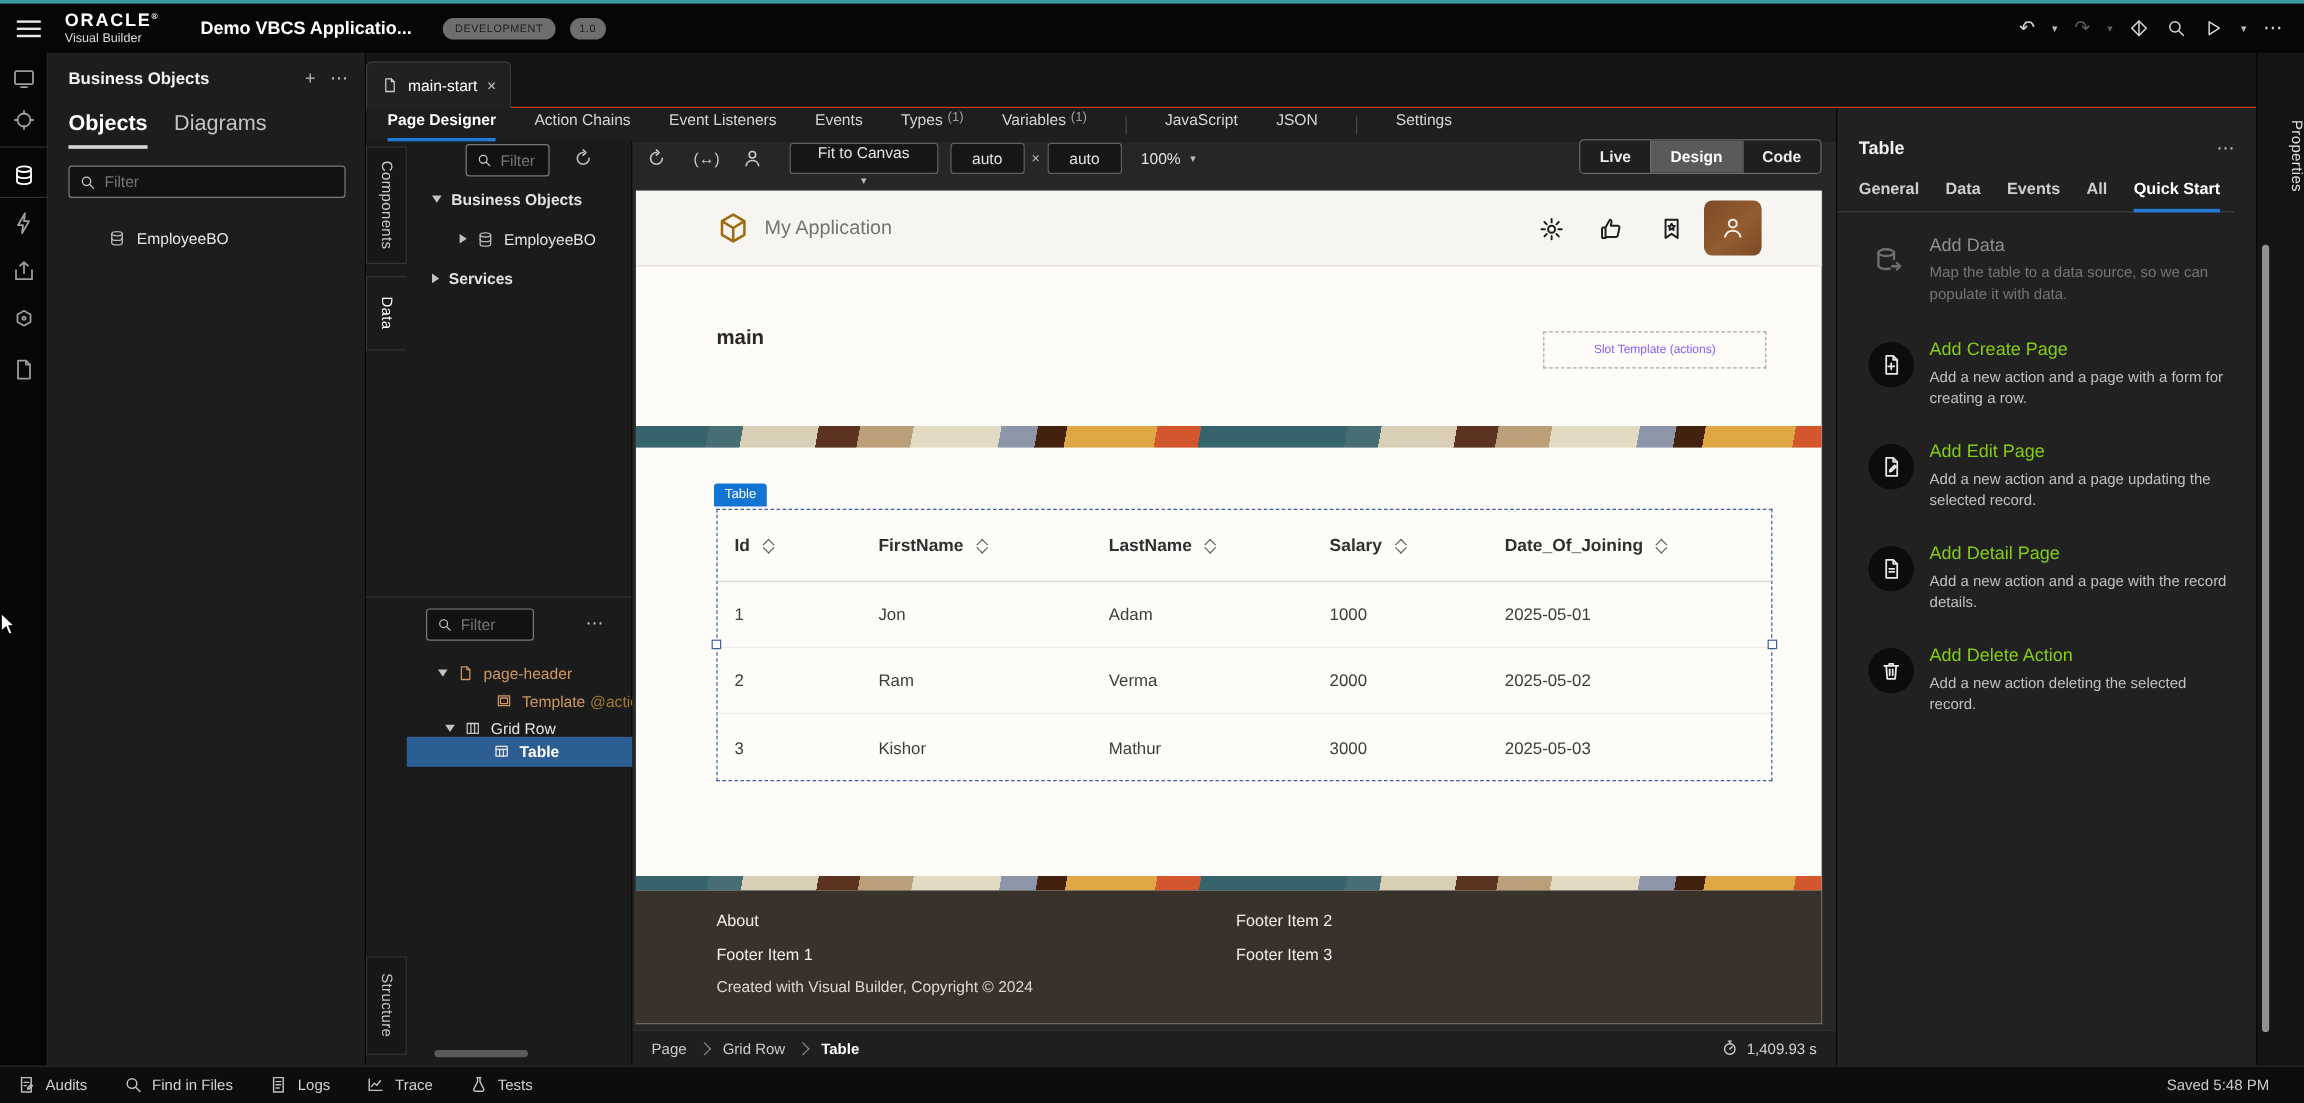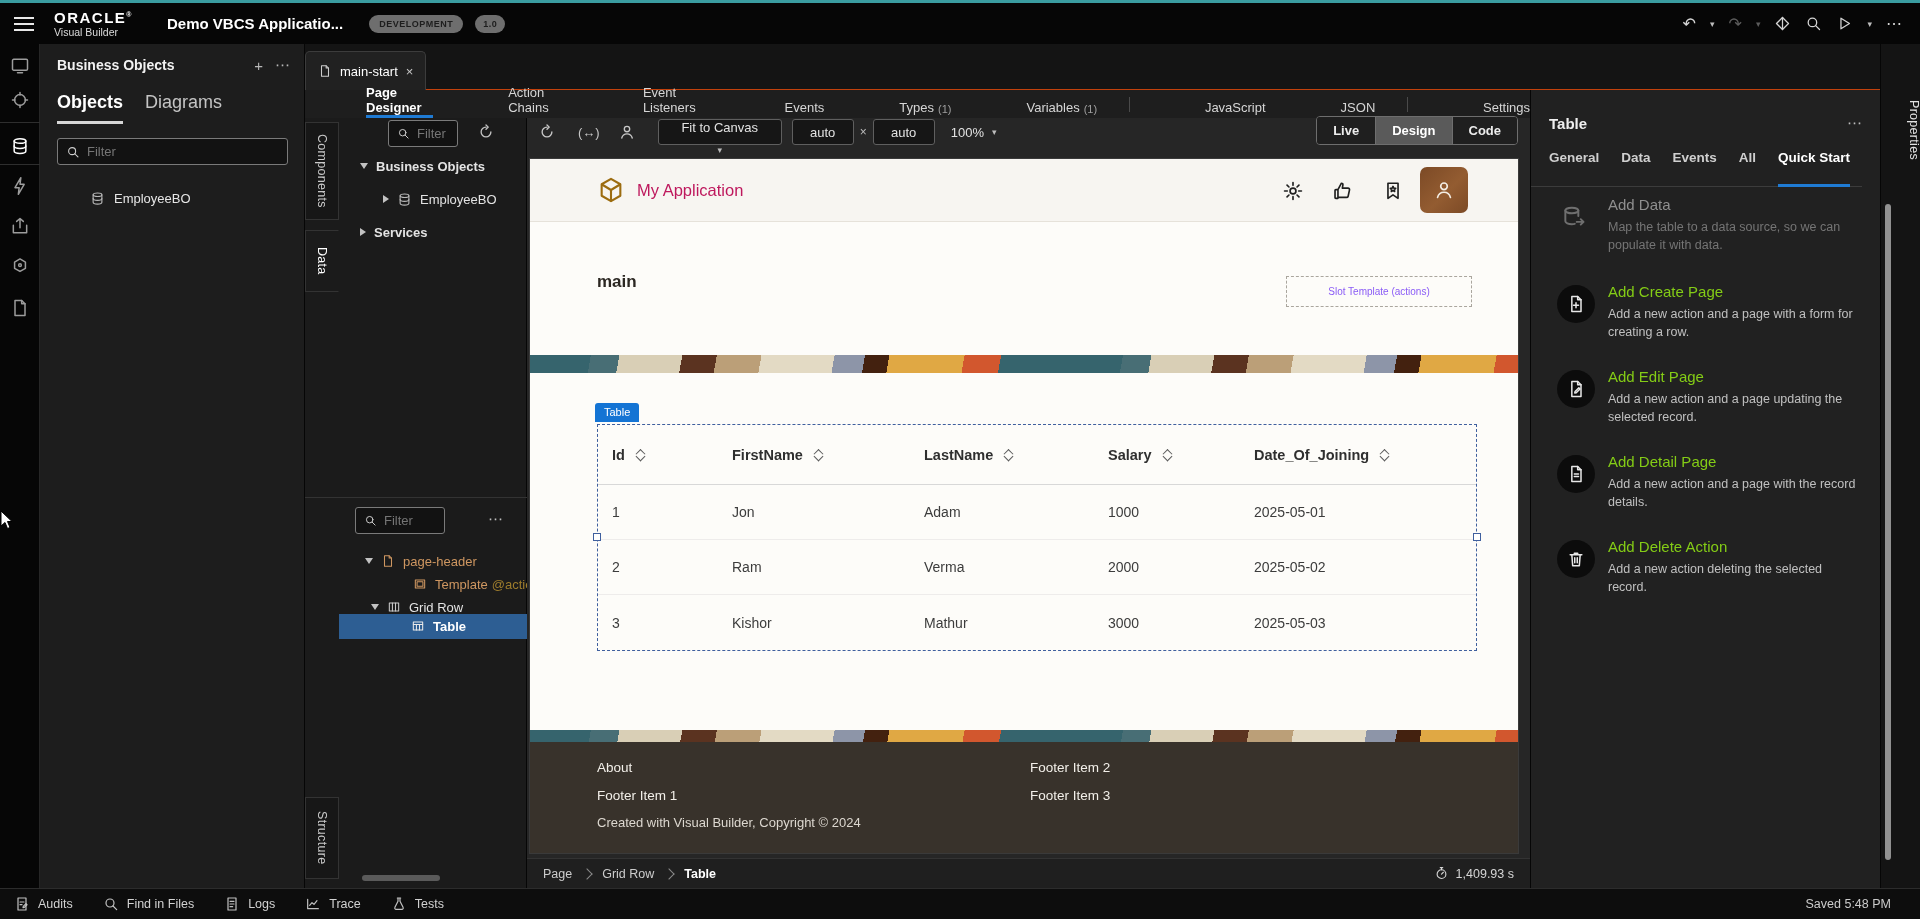--- a/index.html
+++ b/index.html
@@ -9,21 +9,21 @@
 
   
   .topbar { position:absolute; left:0; top:0; width:1920px; height:44px; background:#060606; border-top:3px solid #3a9ca0; display:flex; align-items:center; }
   .hamburger { width:20px; height:14px; margin-left:14px; display:flex; flex-direction:column; justify-content:space-between; cursor:pointer; }
   .hamburger i { display:block; height:2px; background:#e8e8e8; }
   .brand { margin-left:20px; line-height:1; }
   .brand .b1 { font-size:15px; font-weight:bold; letter-spacing:1.5px; color:#fff; }
   .brand .b1 sup { font-size:7px; }
   .brand .b2 { font-size:10.5px; color:#dcdcdc; margin-top:2px; }
   .app-title { margin-left:34px; font-size:15px; font-weight:bold; color:#fff; }
-  .pill { margin-left:26px; background:#6e6e6e; color:#1d1d1d; font-size:9px; font-weight:bold; letter-spacing:.5px; padding:4px 10px; border-radius:9px; }
+  .pill { margin-left:26px; background:#6e6e6e; color:#1d1d1d; font-size:9px; font-weight:normal; letter-spacing:.5px; padding:4px 10px; border-radius:9px; }
   .pill.ver { margin-left:12px; padding:4px 8px; }
   .topbar-actions { margin-left:auto; display:flex; align-items:center; gap:14px; padding-right:18px; color:#d5d5d5; }
   .tb-ic { font-size:16px; line-height:1; cursor:pointer; }
   .tb-caret { font-size:9px; color:#bdbdbd; cursor:pointer; }
   .disabled { color:#5c5c5c !important; }
 
   
   .left-rail { position:absolute; left:0; top:44px; width:40px; height:844px; background:#060606; border-right:1px solid #262626; }
   .rail-ic { position:absolute; left:10px; width:20px; height:20px; color:#9c9c9c; cursor:pointer; }
   .rail-ic.active { color:#fff; }
@@ -47,21 +47,21 @@
 
   
   .tabstrip { position:absolute; left:305px; top:44px; width:1575px; height:46px; background:#141414; border-bottom:1px solid #c2410c; }
   .doc-tab { position:absolute; left:0px; top:7px; height:39px; min-width:106px; background:#212121; border:1px solid #3c3c3c; border-bottom:none; border-radius:5px 5px 0 0; display:flex; align-items:center; gap:8px; padding:0 12px; cursor:pointer; }
   .doc-tab .lbl { font-size:13px; color:#fff; }
   .doc-tab .cls { color:#c9c9c9; font-size:13px; cursor:pointer; }
   .doc-tab svg { color:#cdcdcd; }
 
   
   .subtabs { position:absolute; left:305px; top:90px; width:1225px; height:28px; background:#1e1e1e; display:flex; align-items:center; gap:32px; padding-left:18px; font-size:13px; }
-  .stab { color:#d6d6d6; cursor:pointer; height:28px; display:flex; align-items:flex-end; gap:4px; border-bottom:3px solid transparent; padding-top:2px;margin-left:43px; }
+  .stab { color:#d6d6d6; cursor:pointer; height:28px; display:flex; align-items:flex-start; gap:4px; border-bottom:3px solid transparent; padding-top:2px; }
   .stab.active { color:#fff; font-weight:bold; border-bottom-color:#1f7bd4; }
   .stab .cnt { color:#9f9f9f; font-size:11px; }
   .st-div { width:1px; height:15px; background:#4a4a4a; }
 
   
   .left-panel { position:absolute; left:305px; top:118px; width:222px; height:770px; background:#1b1b1b; border-right:1px solid #060606; }
   .vtab { position:absolute; left:0; width:34px; border:1px solid #333; display:flex; align-items:center; justify-content:center; writing-mode:vertical-rl; font-size:12.5px; color:#c9c9c9; background:#171717; cursor:pointer; letter-spacing:.3px; }
   .vtab.active { background:#1b1b1b; color:#fff; border-right-color:#1b1b1b; }
   .dp-filter { position:absolute; left:83px; top:2px; width:70px; }
   .dp-refresh { position:absolute; left:172px; top:5px; width:18px; height:18px; color:#c2c2c2; cursor:pointer; }
@@ -88,21 +88,21 @@
   .zoom-lbl { font-size:13px; color:#e2e2e2; cursor:pointer; display:flex; gap:8px; align-items:center; }
   .mode-switch { position:absolute; right:12px; top:-2px; display:flex; border:1px solid #6e6e6e; border-radius:4px; overflow:hidden; height:29px; }
   .mode-btn { padding:0 16px; display:flex; align-items:center; font-size:13px; color:#ececec; font-weight:bold; background:#1f1f1f; border-left:1px solid #6e6e6e; cursor:pointer; }
   .mode-btn:first-child { border-left:none; }
   .mode-btn.active { background:#5a5a5a; color:#fff; }
 
   
   .design-canvas { position:absolute; left:3px; top:41px; width:988px; height:694px; background:#fdfcf9; box-shadow:0 0 0 1px #3a3a3a; }
   .pg-header { position:absolute; left:0; top:0; width:988px; height:63px; background:#f7f5f1; border-bottom:1px solid #e6e2da; }
   .pg-logo { position:absolute; left:67px; top:17px; width:28px; height:28px; color:#9c6c10; }
-  .pg-title { position:absolute; left:107px; top:22px; font-size:16.5px; color:#be185d; }
+  .pg-title { position:absolute; left:107px; top:22px; font-size:16.5px; color:#737373; }
   .hd-ic { position:absolute; top:21px; width:22px; height:22px; color:#1f1f1f; cursor:pointer; }
   .avatar { position:absolute; left:890px; top:8px; width:48px; height:46px; border-radius:7px; background:linear-gradient(135deg,#7c4a26,#935c31 55%,#7c4a26); display:flex; align-items:center; justify-content:center; color:#f4ede4; cursor:pointer; }
   .pg-main-title { position:absolute; left:67px; top:113px; font-size:17px; font-weight:bold; color:#2b2722; }
   .slot-box { position:absolute; left:756px; top:117px; width:186px; height:31px; border:1px dashed #aaa69e; display:flex; align-items:center; justify-content:center; font-size:10px; color:#8b5cf6; }
   .stripe { position:absolute; left:0; width:988px; background:repeating-linear-gradient(100deg,#36646d 0 60px,#486e75 60px 88px,#d9cfb6 88px 150px,#5b3320 150px 184px,#bb9f78 184px 228px,#e3dac4 228px 300px,#8d95a8 300px 330px,#43210f 330px 354px,#e0a844 354px 428px,#d2572e 428px 464px,#36646d 464px 524px); }
   .stripe1 { top:196px; height:18px; }
   .stripe2 { top:571px; height:12px; }
   .table-badge { position:absolute; left:65px; top:244px; background:#1474d4; color:#fff; font-size:11px; padding:3px 9px 4px; border-radius:3px 3px 0 0; }
   .dtable { position:absolute; left:67px; top:265px; width:880px; height:227px; border:1px dashed #3f5f9e; background:#fdfcf9; }
   .thead { display:grid; grid-template-columns:120px 192px 184px 146px 236px; height:60px; border-bottom:1px solid #d8d8d8; align-items:center; }
@@ -126,21 +126,21 @@
   .crumb-sep { width:8px; height:8px; border-top:1px solid #8a8a8a; border-right:1px solid #8a8a8a; transform:rotate(45deg); margin:0 11px; }
   .timer { margin-left:auto; display:flex; align-items:center; gap:7px; font-size:12.5px; color:#d5d5d5; }
   .timer svg { width:15px; height:15px; }
 
   
   .props { position:absolute; left:1530px; top:90px; width:350px; height:798px; background:#212121; border-left:1px solid #060606; }
   .props-head { display:flex; align-items:center; padding:24px 18px 0 18px; }
   .props-title { font-size:15px; font-weight:bold; color:#efefef; }
   .props-more { margin-left:auto; color:#bdbdbd; font-size:15px; cursor:pointer; }
   .props-tabs { display:flex; gap:22px; padding:18px 0 0 18px; font-size:13.5px; font-weight:bold; border-bottom:1px solid #3c3c3c; margin-right:18px; }
-  .ptab { color:#cfcfcf; padding-bottom:19px; border-bottom:3px solid transparent; margin-bottom:-1px; cursor:pointer;text-align:center; }
+  .ptab { color:#cfcfcf; padding-bottom:9px; border-bottom:3px solid transparent; margin-bottom:-1px; cursor:pointer;text-align:center; }
   .ptab.active { color:#fff; border-bottom-color:#1f7bd4; }
   .qs-item { position:absolute; left:0; width:350px; cursor:pointer; }
   .qs-icon-circle { position:absolute; left:26px; top:2px; width:38px; height:38px; border-radius:50%; background:#0c0c0c; display:flex; align-items:center; justify-content:center; color:#e8e8e8; }
   .qs-icon-plain { position:absolute; left:30px; top:8px; width:26px; height:26px; color:#6f6f6f; }
   .qs-title { position:absolute; left:77px; top:0; font-size:15px; color:#84cc16; }
   .qs-desc { position:absolute; left:77px; top:23px; width:252px; font-size:12.5px; line-height:1.42; color:#c0c0c0; }
   .qs-item.disabled .qs-title { color:#8f8f8f; }
   .qs-item.disabled .qs-desc { color:#757575; }
 
   

